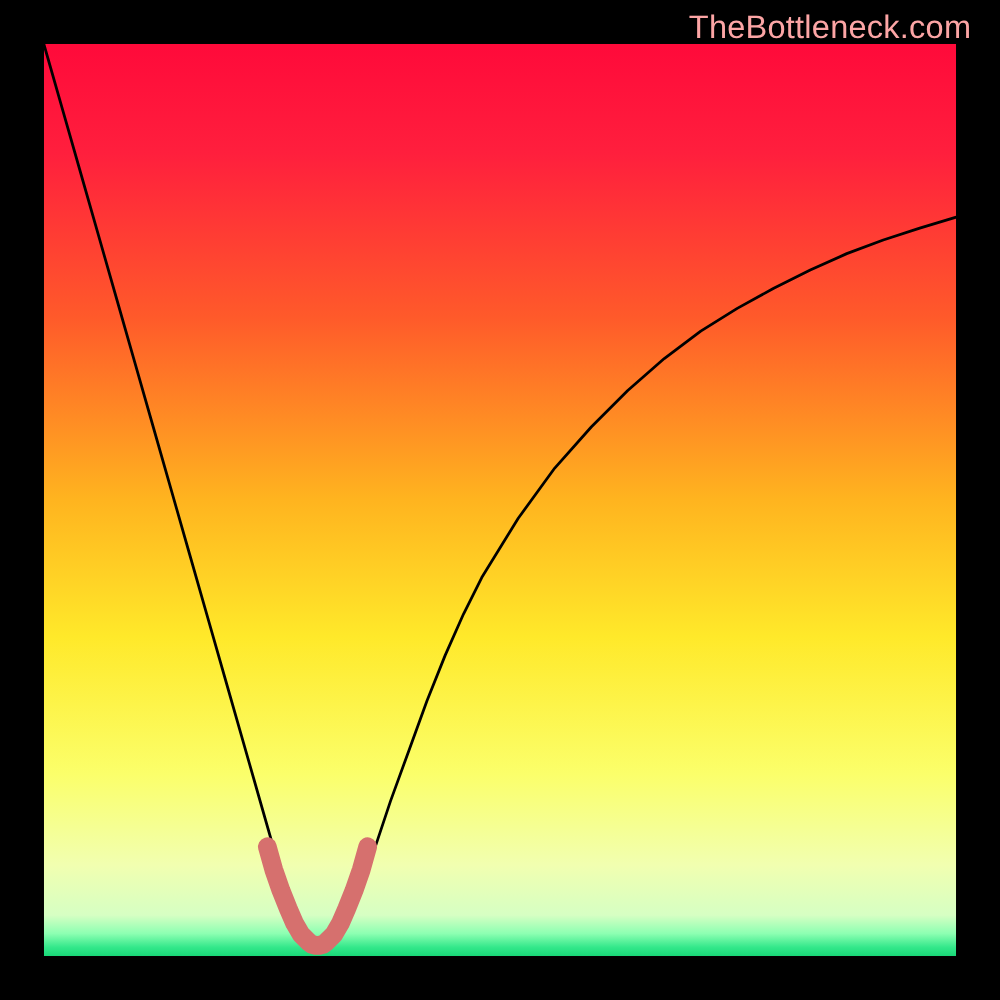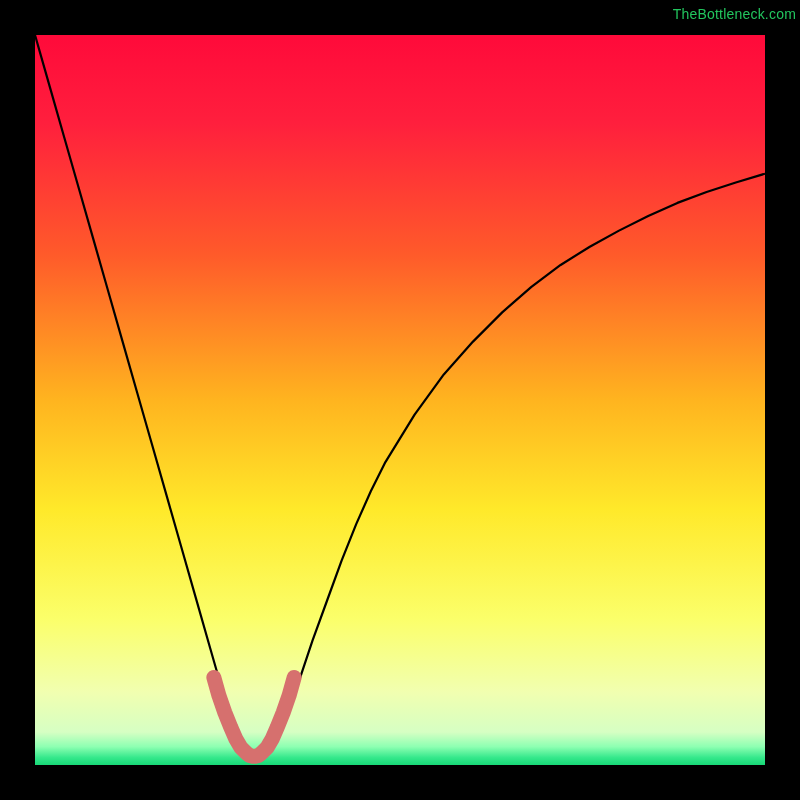--- a/index.html
+++ b/index.html
@@ -29,24 +29,24 @@
   .gradient {
     position: absolute;
     left: 0;
     top: 0;
     width: 100%;
     height: 100%;
   }
   .watermark {
     position: absolute;
     top: 6px;
-    right: 4px;
+    right: 23px;
     font-family: Arial, Helvetica, sans-serif;
-    font-size: 14px;
-    color: #22c55e;
+    font-size: 26px;
+    color: #fca5a5;
     letter-spacing: 0.2px;
   }
   svg {
     position: absolute;
     left: 0;
     top: 0;
   }
 </style>
 </head>
 <body>

